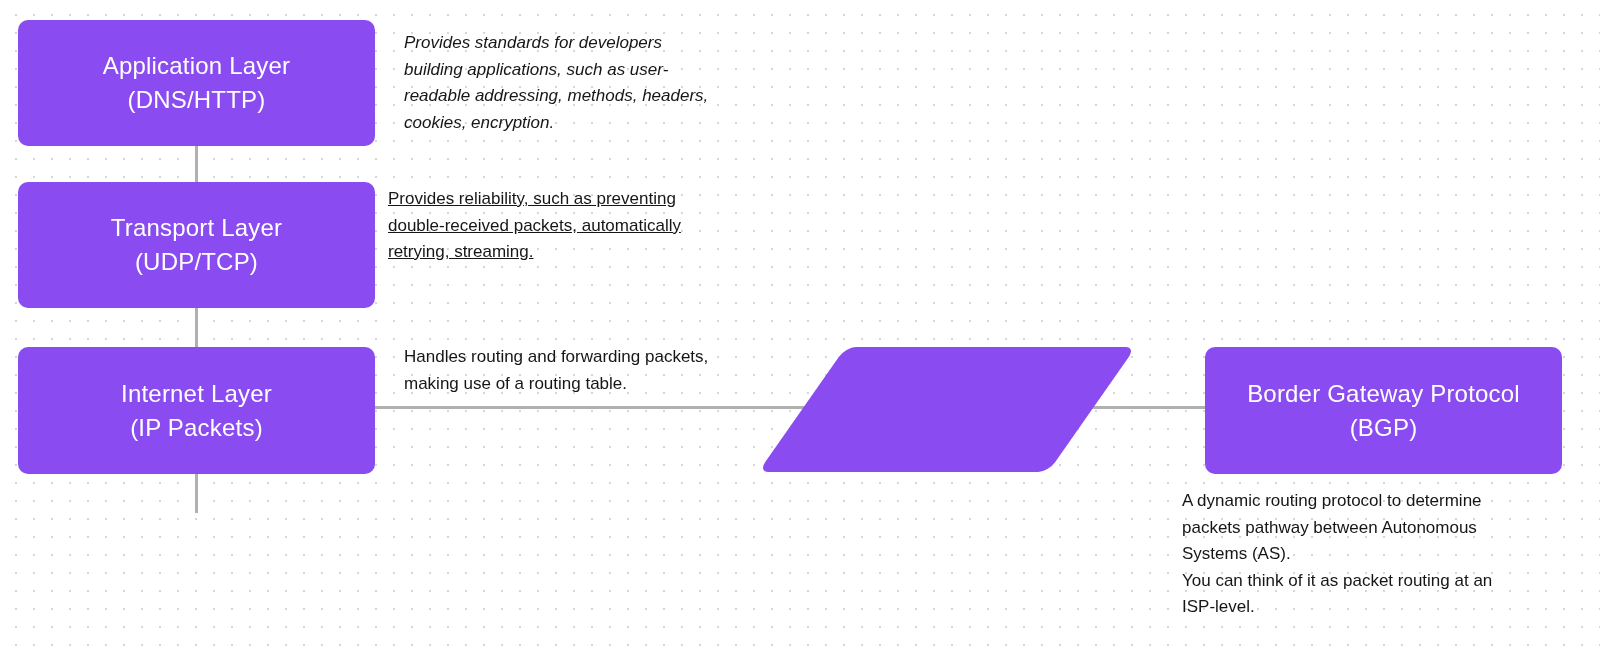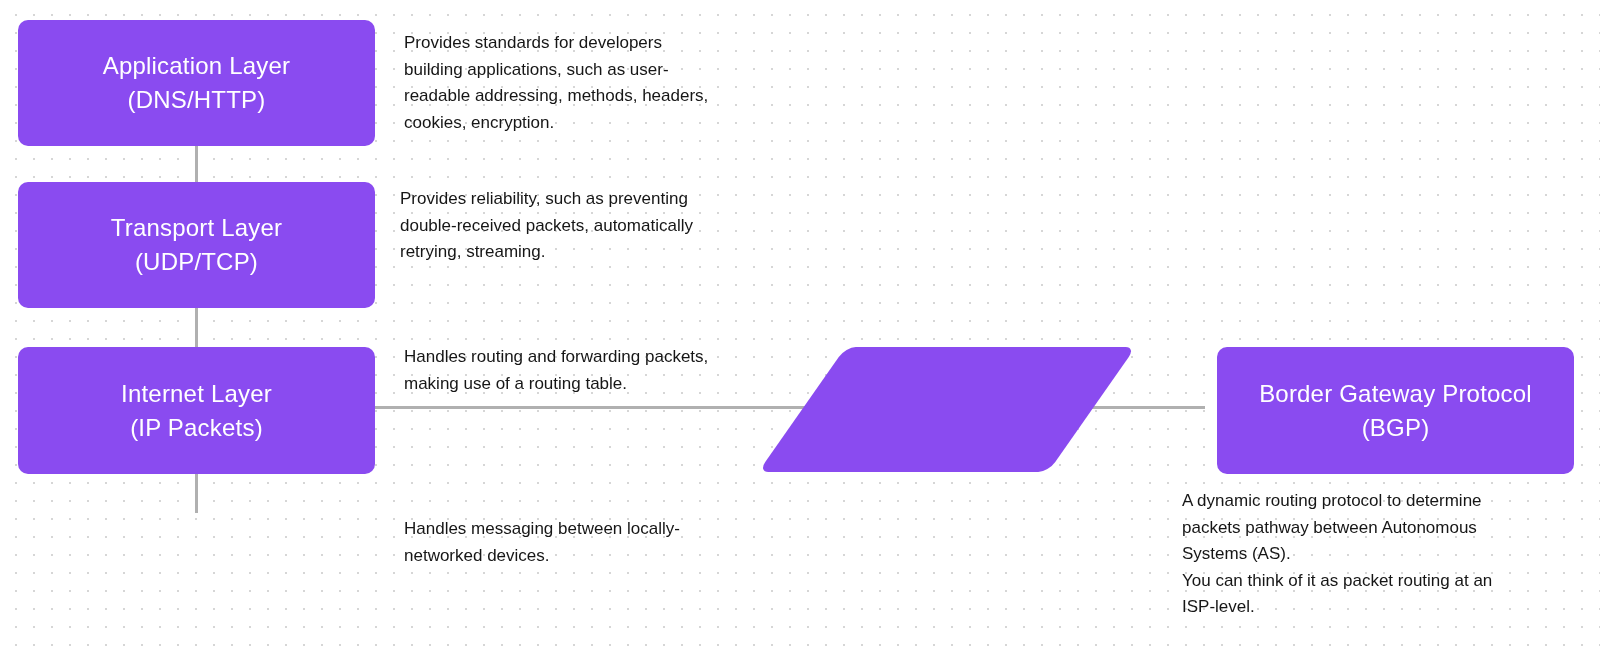--- a/index.html
+++ b/index.html
@@ -59,31 +59,31 @@
   .parallelogram-label{
     position:absolute;left:758px;top:347px;width:378px;height:125px;
     display:flex;align-items:center;justify-content:center;
     z-index:3;text-align:center;
   }
   .node-bgp{
     position:absolute;left:1205px;top:347px;width:357px;height:127px;
     background:var(--color-node-fill);
     border-radius:10px;
     display:flex;align-items:center;justify-content:center;
-    text-align:center;z-index:2;margin-left:12px;
+    text-align:center;z-index:2;
   }
   #b1{top:20px;height:126px;}
   #b2{top:182px;height:126px;}
   #b3{top:347px;height:127px;}
   #b4{top:511px;height:126px;}
   #v1{top:145px;height:38px;}
   #v2{top:306px;height:42px;}
   #v3{top:471px;height:42px;}
-  #d1{left:404px;top:30px;width:380px;}
-  #d2{left:400px;top:186px;width:380px;}
+  #d1{left:404px;top:30px;width:380px;font-style:italic;}
+  #d2{left:388px;top:186px;width:380px;text-decoration:underline;}
   #d3{left:404px;top:344px;width:390px;}
   #d4{left:404px;top:516px;width:380px;}
   #d-routing{left:818px;top:485px;width:310px;}
   #d-bgp{left:1182px;top:488px;width:400px;}
 </style>
 </head>
 <body>
 
 <div class="canvas">
 
@@ -108,22 +108,20 @@
 
   <div class="desc" id="d1">Provides standards for developers
 building applications, such as user-
 readable addressing, methods, headers,
 cookies, encryption.</div>
   <div class="desc" id="d2">Provides reliability, such as preventing
 double-received packets, automatically
 retrying, streaming.</div>
   <div class="desc" id="d3">Handles routing and forwarding packets,
 making use of a routing table.</div>
-  <div class="desc" id="d4">Handles messaging between locally-
-networked devices.</div>
 
   <div class="parallelogram"></div>
 
   <div class="node-bgp">
     <span class="node-title">Border Gateway Protocol
 (BGP)</span>
   </div>
   <div class="desc" id="d-bgp">A dynamic routing protocol to determine
 packets pathway between Autonomous
 Systems (AS).

